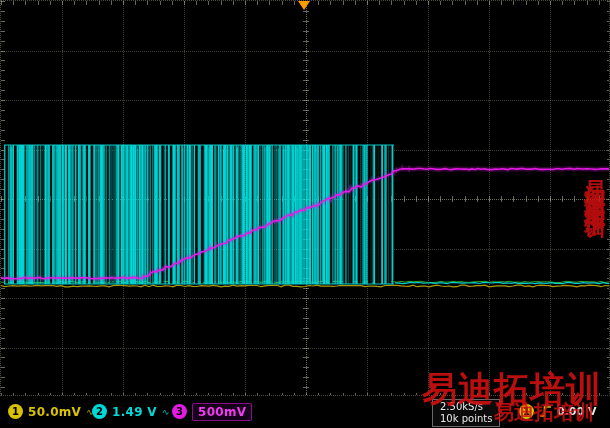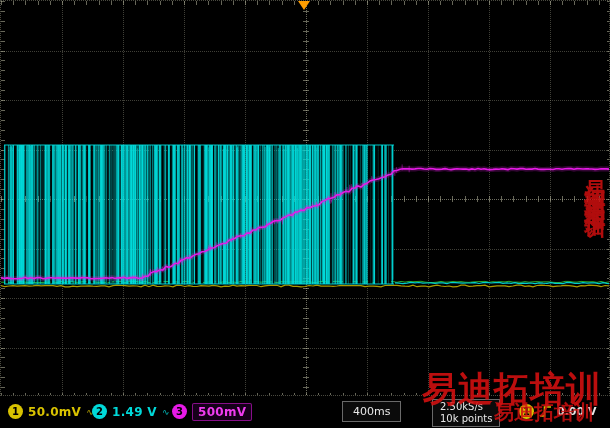--- a/index.html
+++ b/index.html
@@ -1154,21 +1154,20 @@
       <span class="badge" style="background:#00d9d9">2</span>
       <span class="chval" style="color:#00d9d9">1.49 V</span>
       <span class="coupl" style="color:#00d9d9">∿</span>
     </div>
 
     <div class="ch" style="left:172px">
       <span class="badge" style="background:#e61ae6">3</span>
       <span class="chval sel-box" style="color:#f03cf0">500mV</span>
     </div>
 
-    <div class="box time-box" style="left:342px">400ms</div>
 
     <div class="box acq-box" style="left:432px">
       <div>2.50kS/s</div>
       <div>10k points</div>
     </div>
 
     <div class="trig" style="left:519px">
       <span class="badge" style="background:#d9c300">1</span>
       <svg width="13" height="13" viewBox="0 0 13 13">
         <path d="M1 11 H5.5 V2 H12" stroke="#d9c300" fill="none" stroke-width="1.6"></path>

